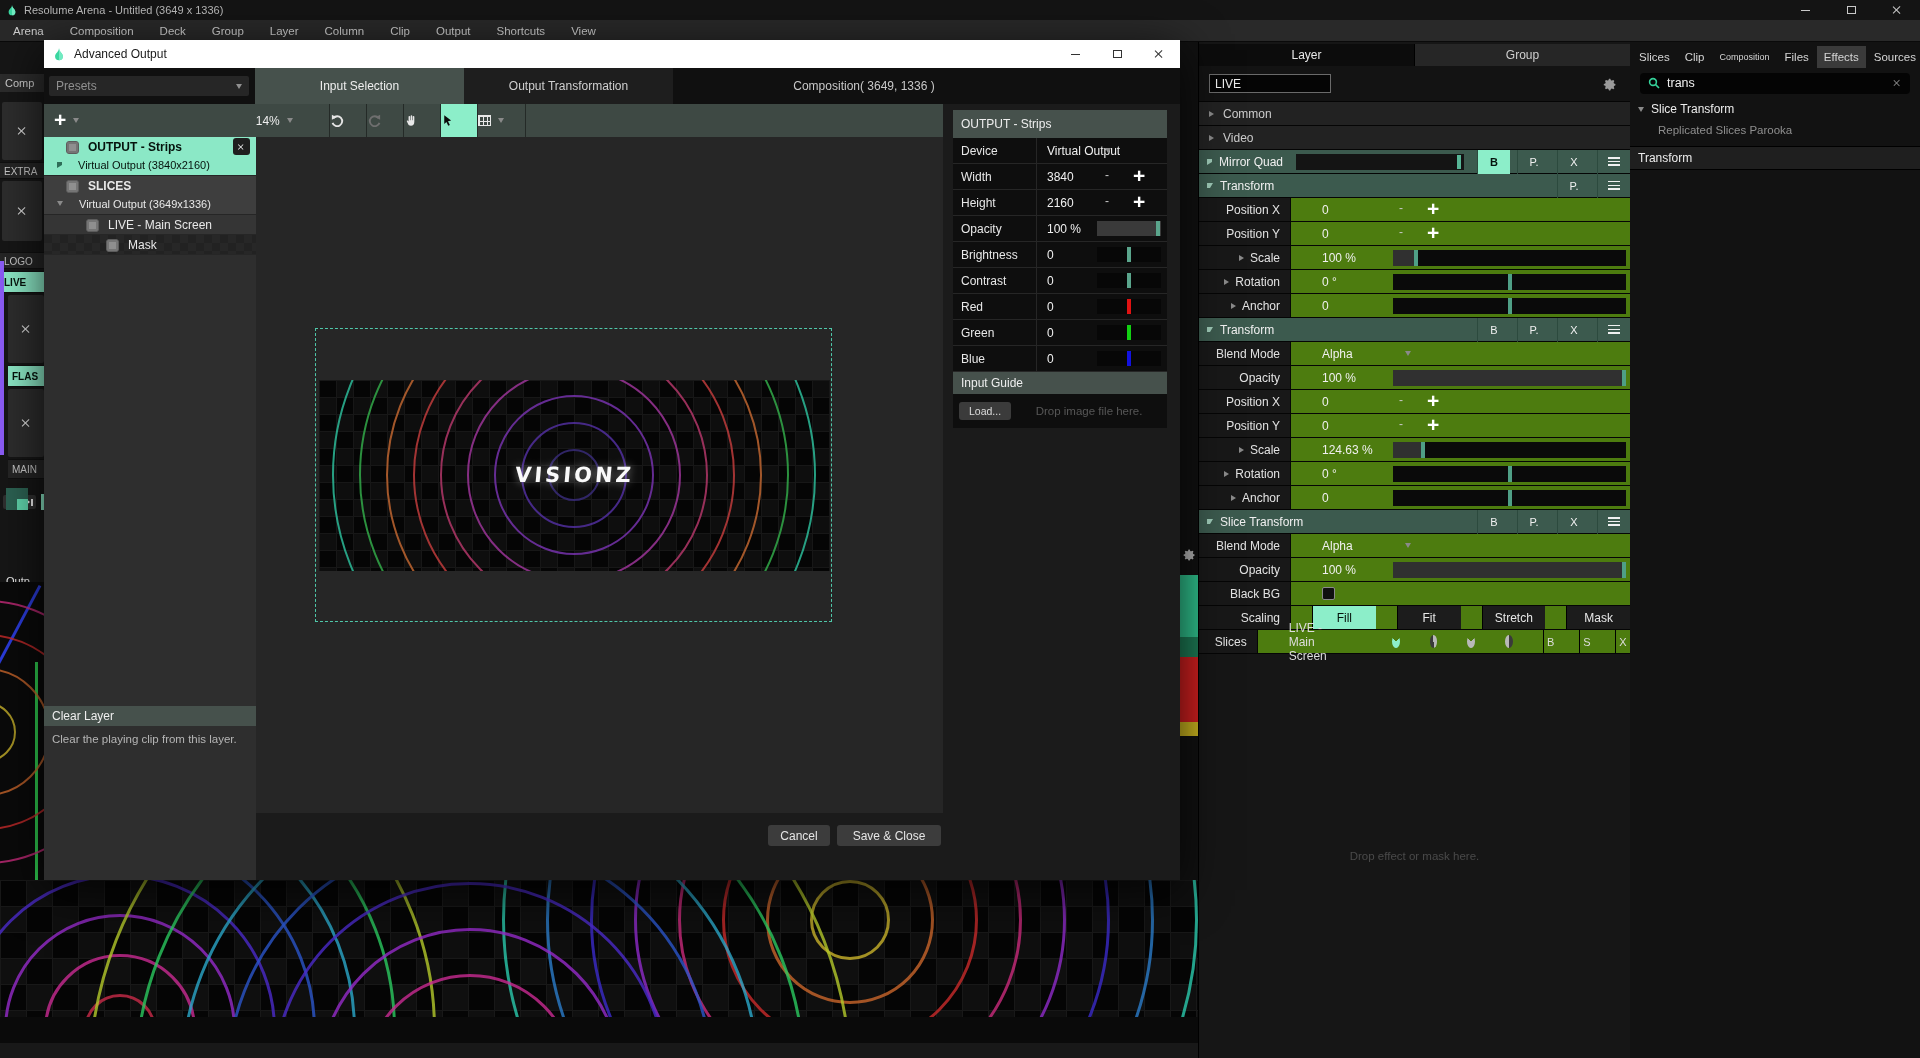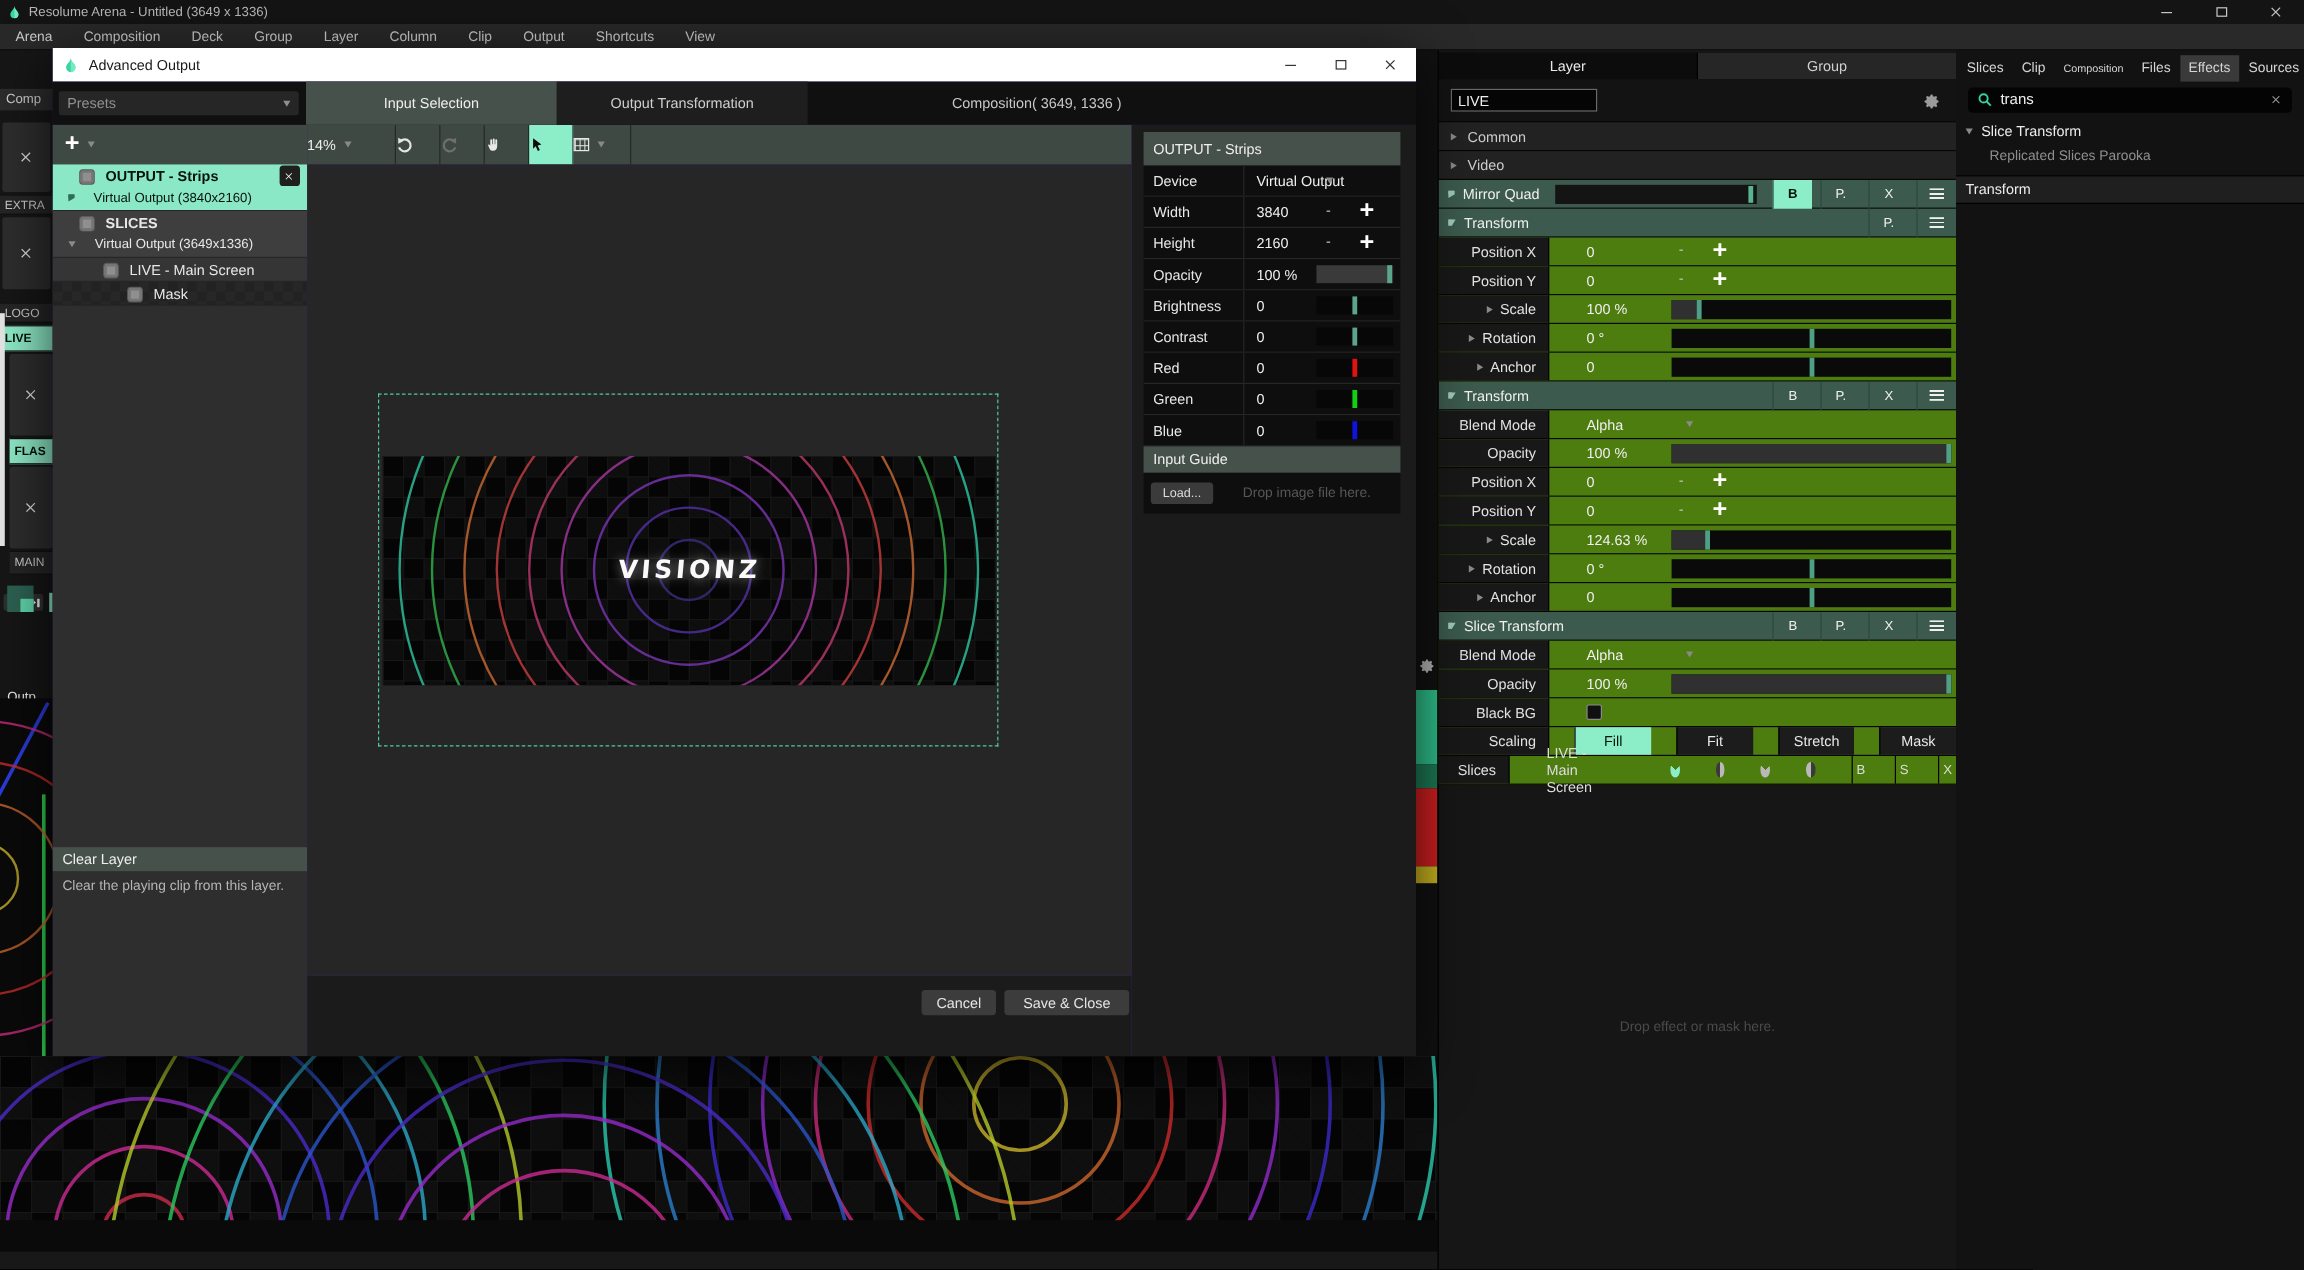--- a/index.html
+++ b/index.html
@@ -32,21 +32,21 @@
   .grid-ico { width:13px; height:11px; border:1px solid #e8e8e8; background-image:linear-gradient(#e8e8e8 1px,transparent 1px),linear-gradient(90deg,#e8e8e8 1px,transparent 1px); background-size:4px 5px; display:inline-block; }
   .minus-g::before { content:"-"; } .plus-g::before { content:"+"; }
 
   
   .left-strip { position:absolute; left:0; top:0; width:44px; height:838px; background:#161616; overflow:hidden; }
   .ls-item { position:absolute; left:0; width:44px;margin-top:32px; }
   .comp-tab { top:0; height:18px; background:#2c2c2c; color:#ccc; font-size:11px; line-height:18px; padding-left:5px; }
   .clip-cell { left:2px; width:40px; background:#2d2d2d; border-radius:2px; display:flex; align-items:center; justify-content:center; color:#ddd; }
   .strip-label { height:17px; line-height:17px; background:#252525; color:#c8c8c8; font-size:10px; padding-left:4px; border-top:1px solid #101010; border-bottom:1px solid #101010; }
   .strip-label.live { background:#8ce8c6; color:#06130d; font-weight:bold; }
-  .teal-sect { position:absolute; left:0; top:219px; width:44px; height:194px; border-left:4px solid #e5e5e5; }
+  .teal-sect { position:absolute; left:0; top:219px; width:44px; height:194px; border-left:4px solid #8b5cf6; }
   .teal-sect .clip-cell { left:4px; width:36px; }
   .teal-sect .strip-label { margin-left:0; }
   .transport { top:417px; height:22px; display:flex; align-items:center; gap:3px; padding-left:3px; }
   .tp-btn { width:16px; height:14px; background:#2f2f2f; border-radius:2px; display:flex; align-items:center; justify-content:center; gap:1px; }
   .tp-bar { width:2px; height:7px; background:#eee; }
   .tp-tri-l { width:0; height:0; border-top:4px solid transparent; border-bottom:4px solid transparent; border-right:5px solid #eee; }
   .tp-tri-r { width:0; height:0; border-top:4px solid transparent; border-bottom:4px solid transparent; border-left:5px solid #eee; }
   .tp-sliver { width:3px; height:16px; background:#8ce8c6; margin-left:2px; }
   .grn-sq { top:446px; left:6px; width:22px; height:22px; background:#2c6152; position:absolute; }
   .grn-sq::after { content:""; position:absolute; right:0; bottom:0; width:11px; height:11px; background:#5fd3ab; }

